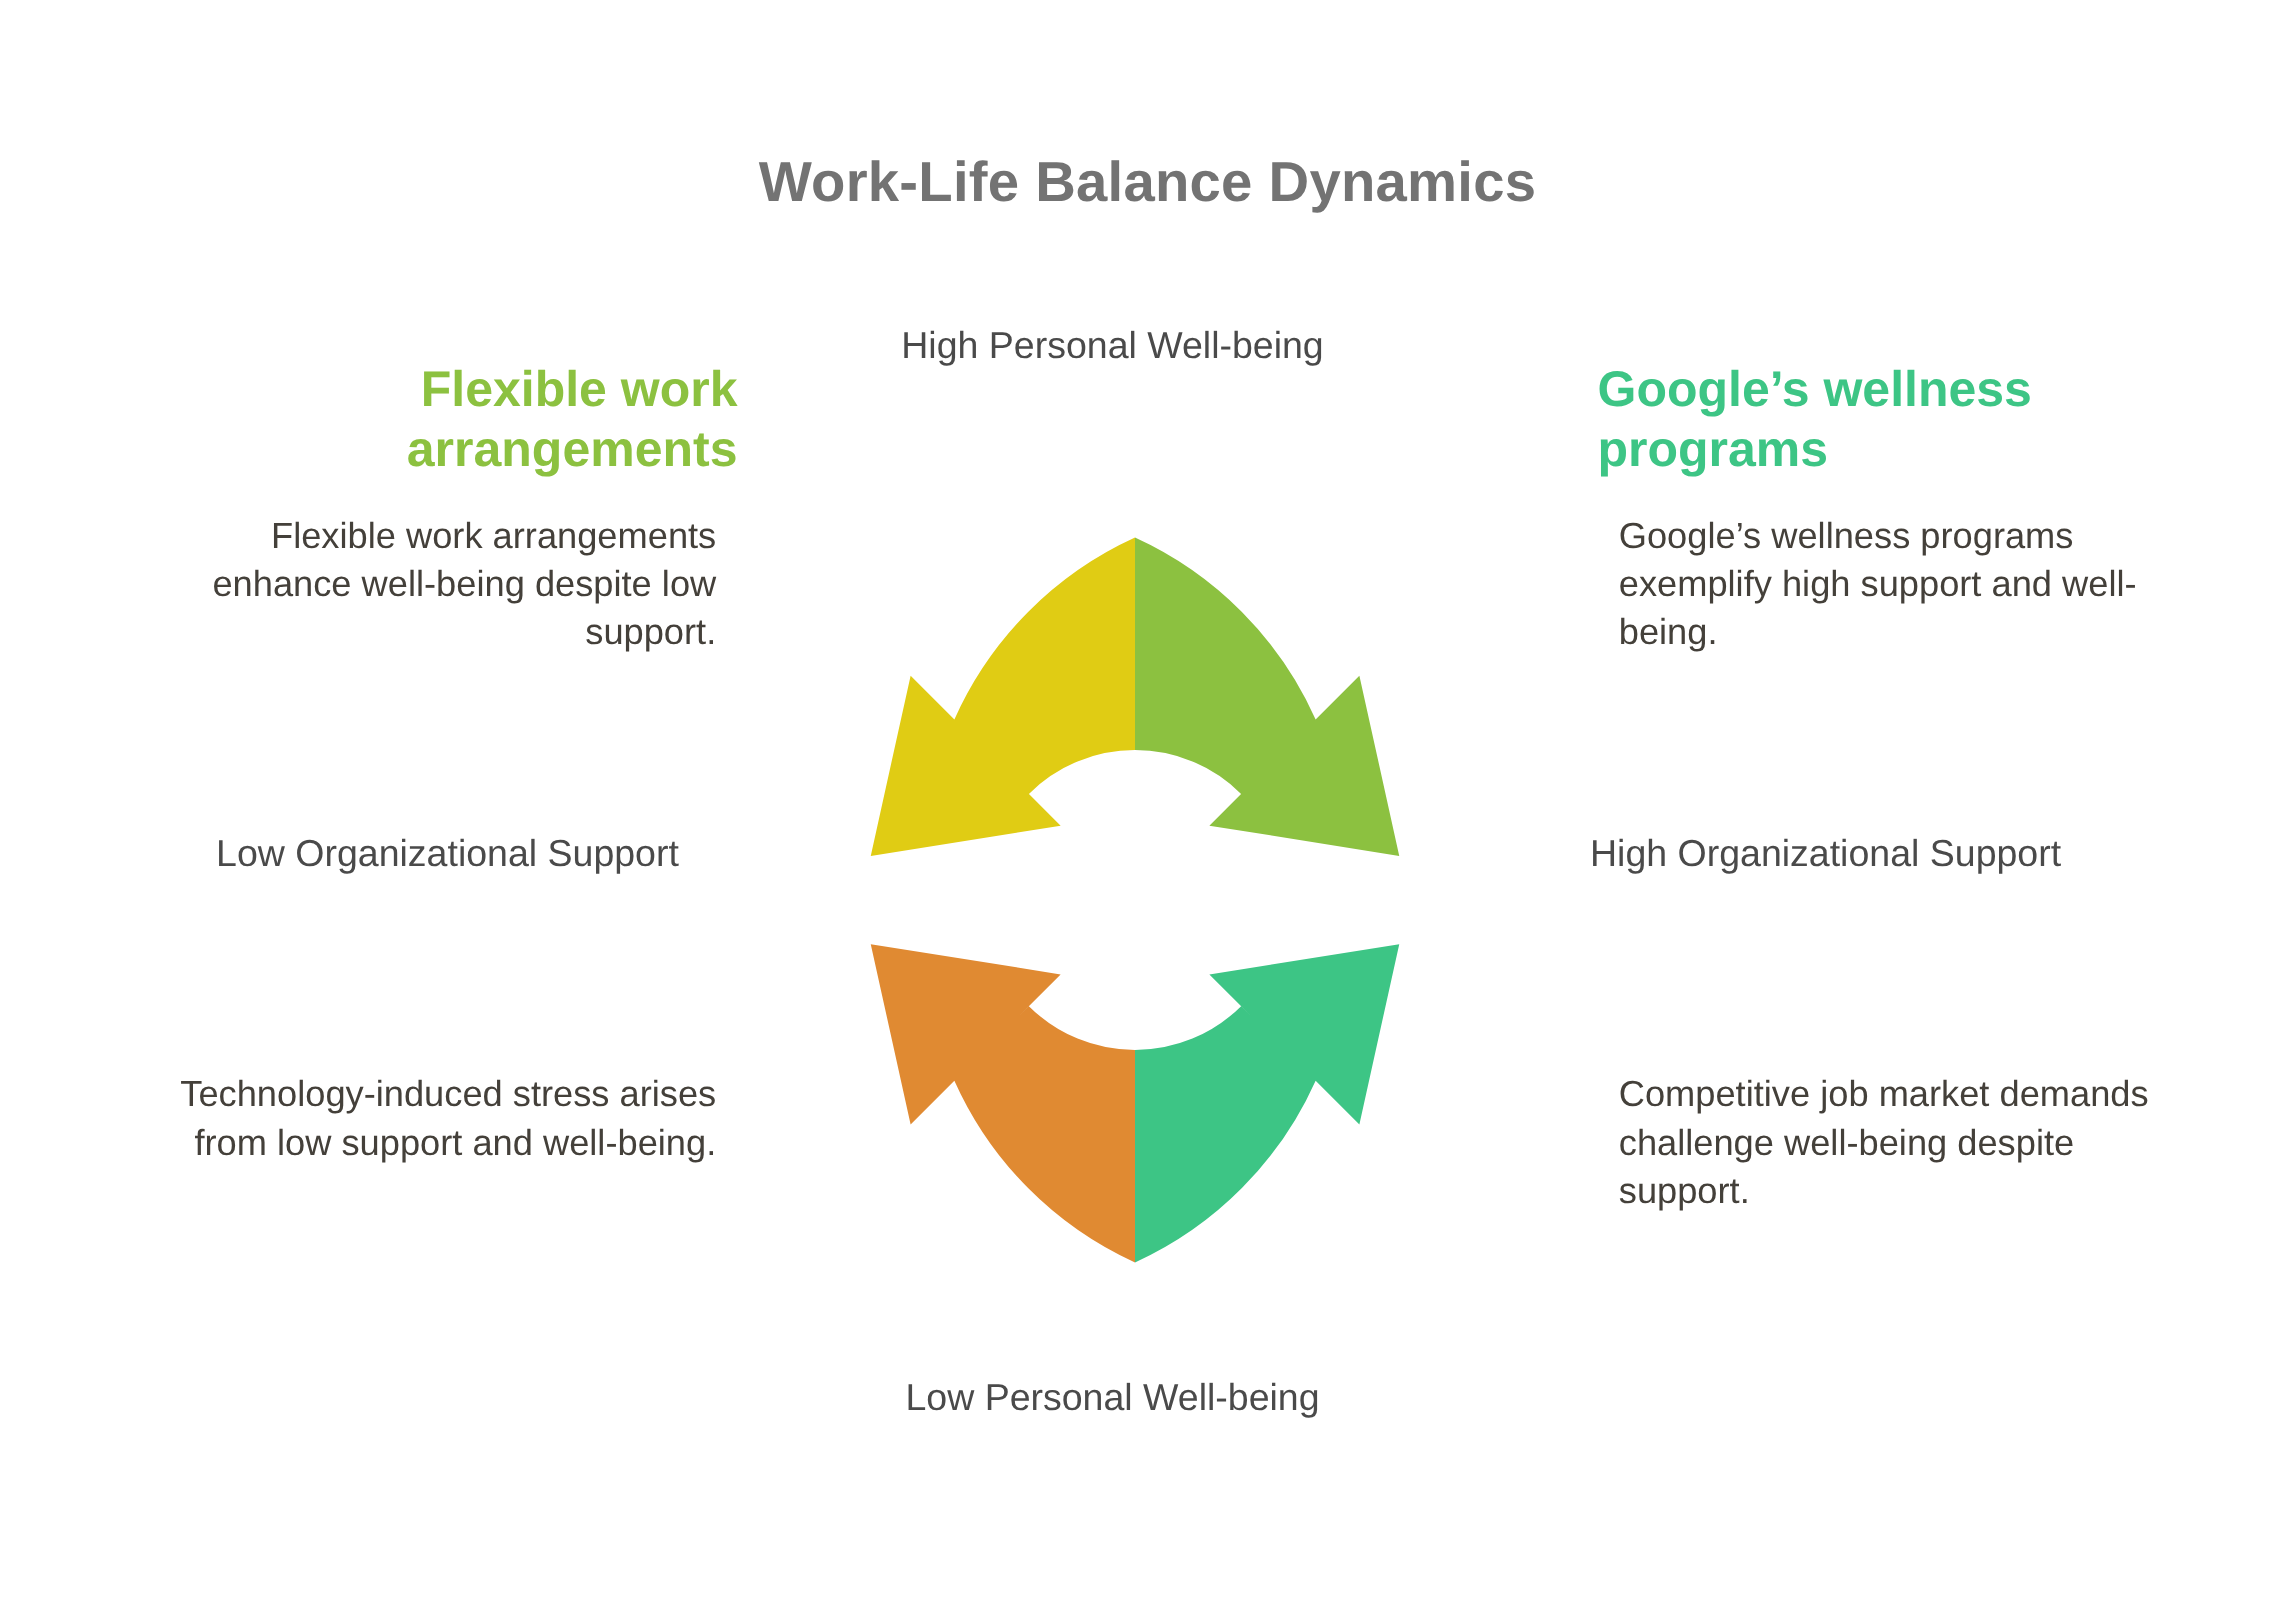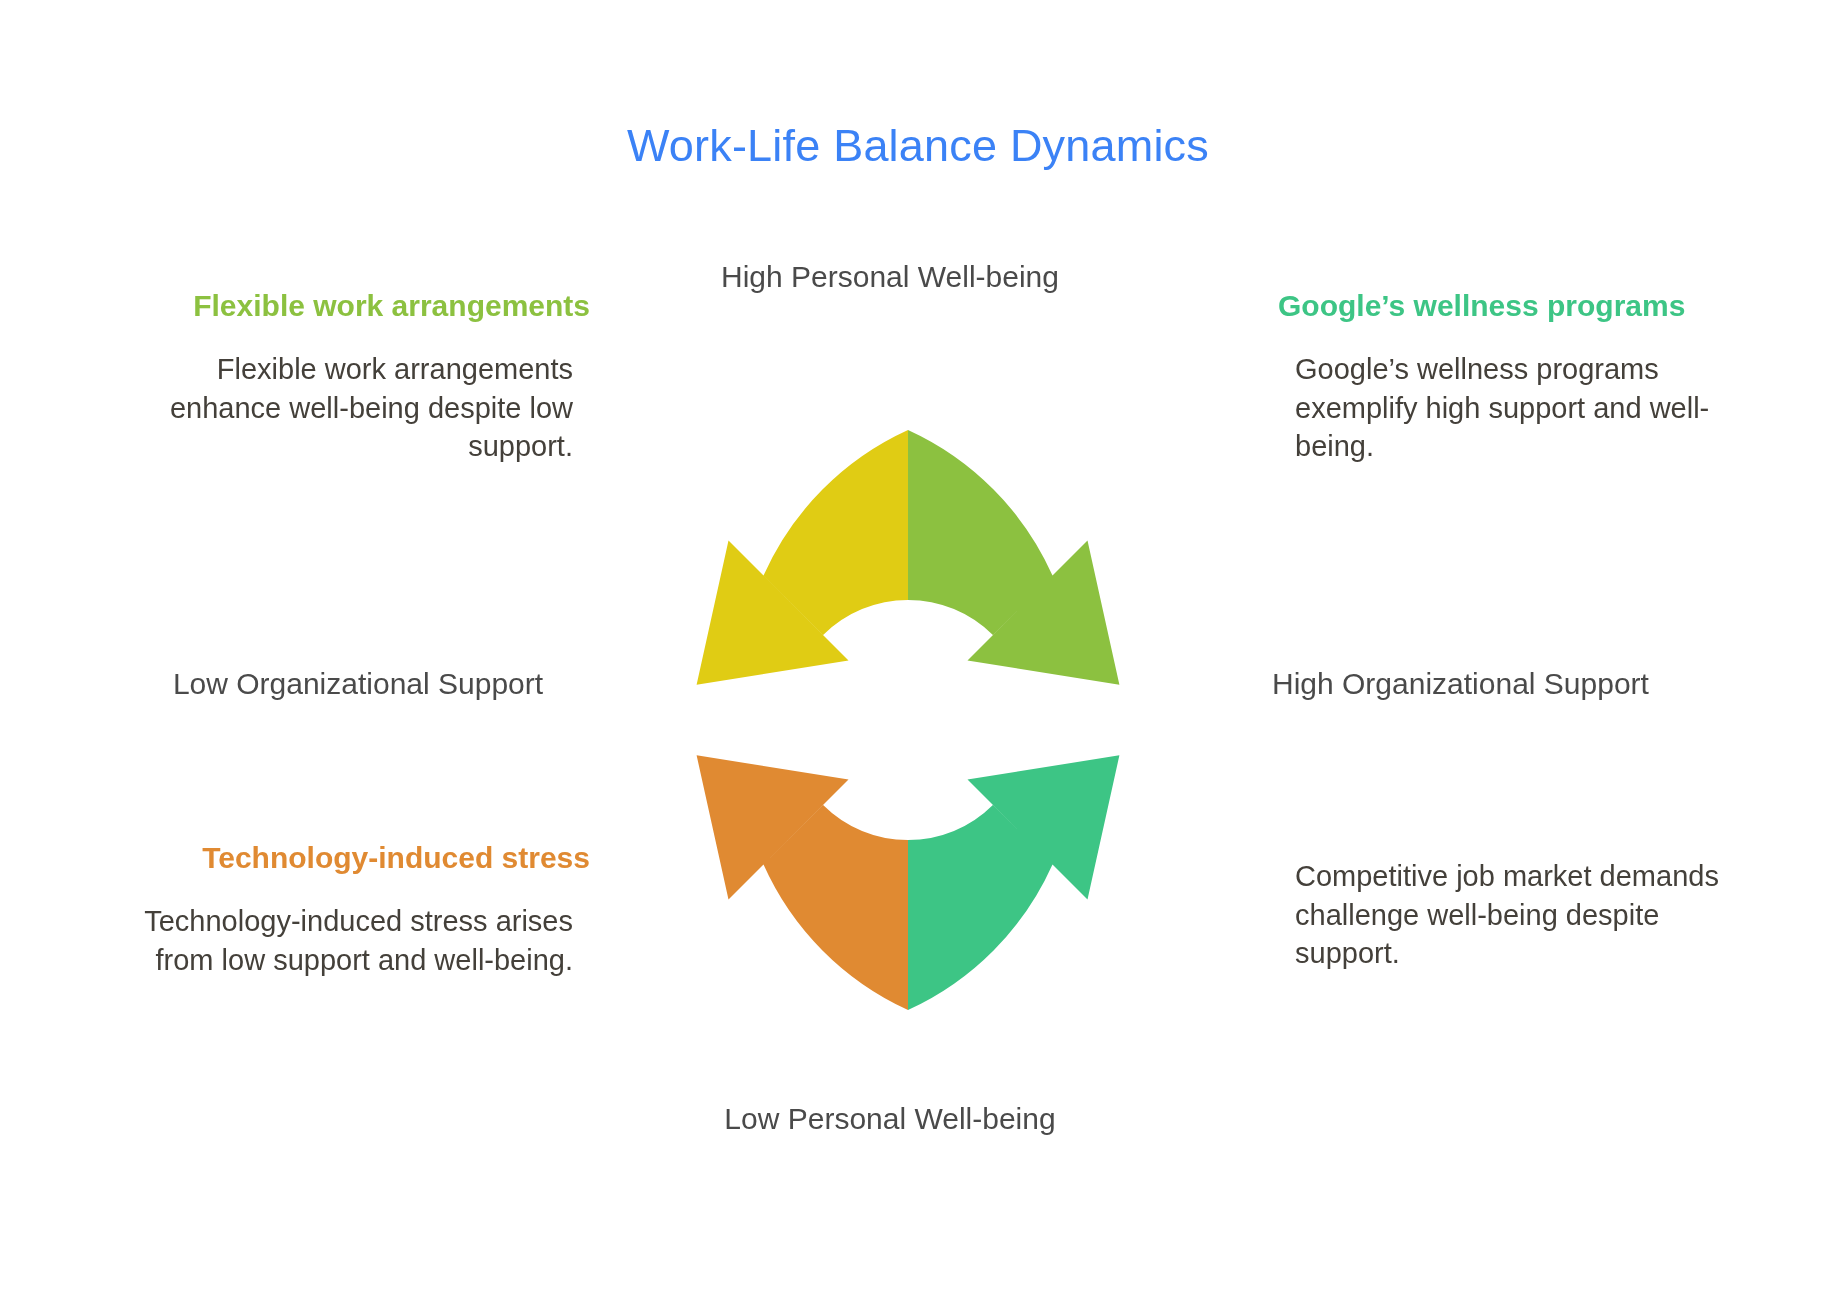--- a/index.html
+++ b/index.html
@@ -9,22 +9,22 @@
     font-family:"Liberation Sans", sans-serif;
     overflow:hidden;
     position:relative;
   }
   #page-title{
     position:absolute;
     top:120px;
     left:0; right:0;
     text-align:center;
     font-size:45px;
-    color:#3b82f6;
-    font-weight:400;
+    color:#737373;
+    font-weight:700;
     letter-spacing:0.2px;
   }
   .cycle-wrap{
     position:absolute;
     left:608px;
     top:420px;
     width:600px;
     height:600px;
   }
   .cycle-wrap svg{display:block;width:600px;height:600px;}
@@ -43,21 +43,21 @@
   #pole-right{ left:1272px; top:665px; width:480px; }
   #pole-left{ text-align:center; }
   #pole-right{ text-align:left; }
 
   .quad{
     position:absolute;
     width:482px;
   }
   .quad h2{
     margin:0 0 26px 0;
-    font-size:30px;
+    font-size:40px;
     line-height:1.2;
     font-weight:700;
   }
   .quad p{
     margin:17px;
     font-size:29px;
     line-height:1.33;
     color:#44403a;
     font-weight:400;
   }
@@ -146,19 +146,18 @@
   <h2 style="color:#8CC140">Flexible work arrangements</h2>
   <p>Flexible work arrangements enhance well-being despite low support.</p>
 </div>
 
 <div class="quad q-right" id="quad-tr">
   <h2 style="color:#3DC585">Google’s wellness programs</h2>
   <p>Google’s wellness programs exemplify high support and well-being.</p>
 </div>
 
 <div class="quad q-left" id="quad-bl">
-  <h2 style="color:#E08A32">Technology-induced stress</h2>
   <p>Technology-induced stress arises from low support and well-being.</p>
 </div>
 
 <div class="quad q-right" id="quad-br">
   <p>Competitive job market demands challenge well-being despite support.</p>
 </div>
 
 </body></html>

